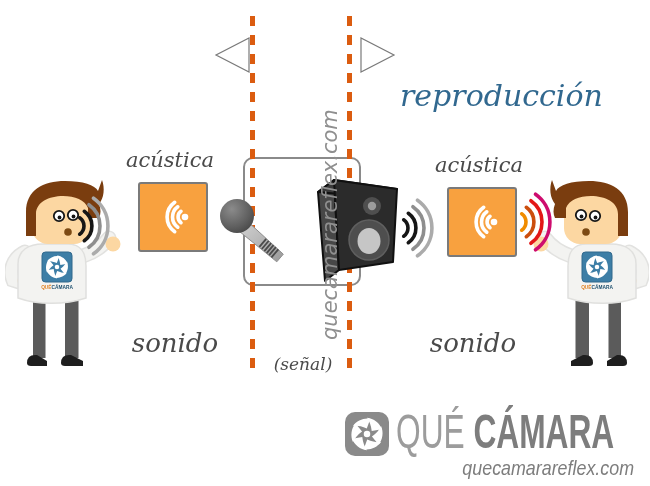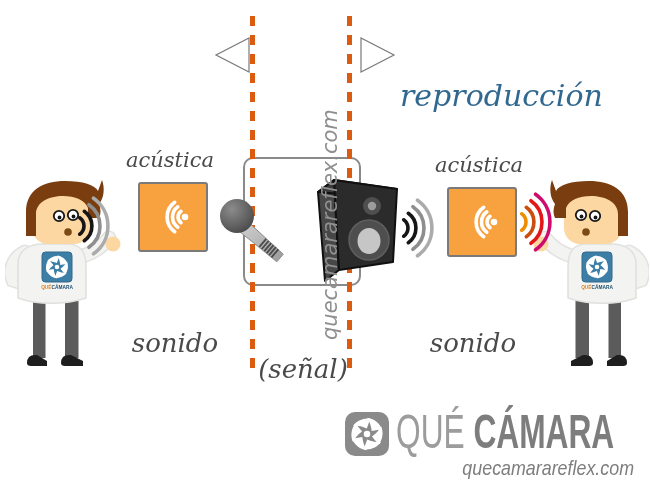--- a/index.html
+++ b/index.html
@@ -207,21 +207,21 @@
   <svg class="abs z3" style="left:511px;top:182px;" width="60" height="80">
     <g fill="none" stroke-width="3.6" stroke-linecap="round">
       <path d="M10.7,31.8 A10,10 0 0 1 10.7,48.2" stroke="#F08C00"></path>
       <path d="M15.3,25.3 A18,18 0 0 1 15.3,54.7" stroke="#CC4E0E"></path>
       <path d="M19.9,18.7 A26,26 0 0 1 19.9,61.3" stroke="#E31717"></path>
       <path d="M24.5,12.2 A34,34 0 0 1 24.5,67.8" stroke="#CE0C6E"></path>
     </g>
   </svg>
 
   <div class="abs bottom-label" style="left:115px;top:328px;width:120px;font-size:26px;">sonido</div>
-  <div class="abs bottom-label" style="left:253px;top:354px;width:100px;font-size:26px;">(señal)</div>
+  <div class="abs bottom-label" style="left:253px;top:354px;width:100px;font-size:17px;">(señal)</div>
   <div class="abs bottom-label" style="left:413px;top:328px;width:120px;font-size:26px;">sonido</div>
 
   <svg class="abs" style="left:344px;top:411px;" width="46" height="46">
     <rect x="1" y="1" width="44" height="44" rx="10" fill="#8A8A8A"></rect>
     <use href="#aperture" transform="translate(23,23) scale(1.35)"></use>
   </svg>
   <div class="abs logo-text">
     <span class="que">QUÉ</span><span class="cam">&nbsp;</span><span class="cam">CÁMARA</span>
   </div>
   <div class="abs logo-domain">quecamarareflex.com</div>

